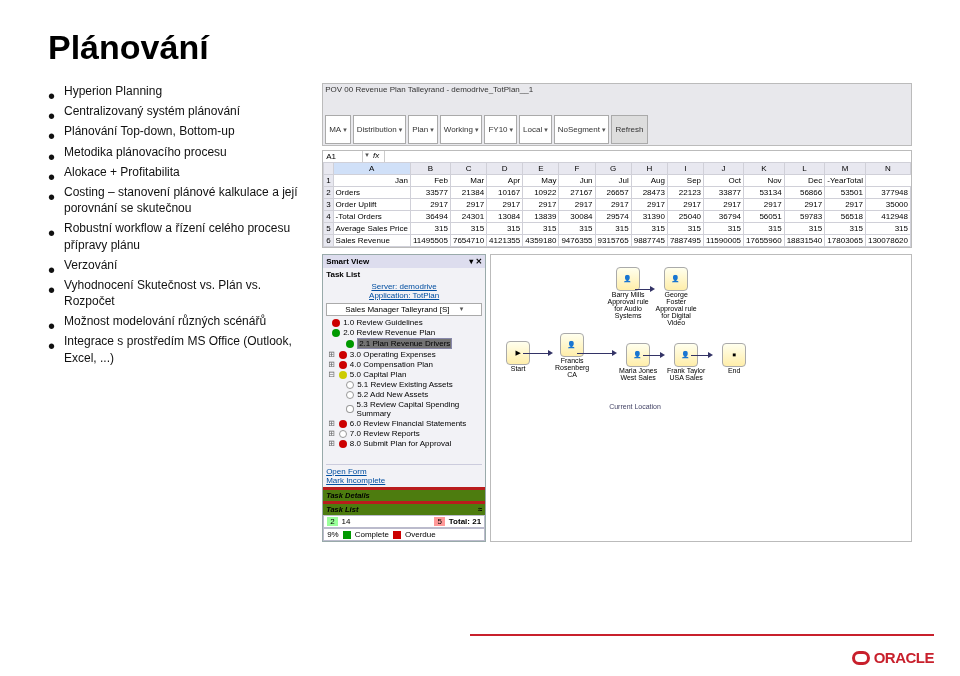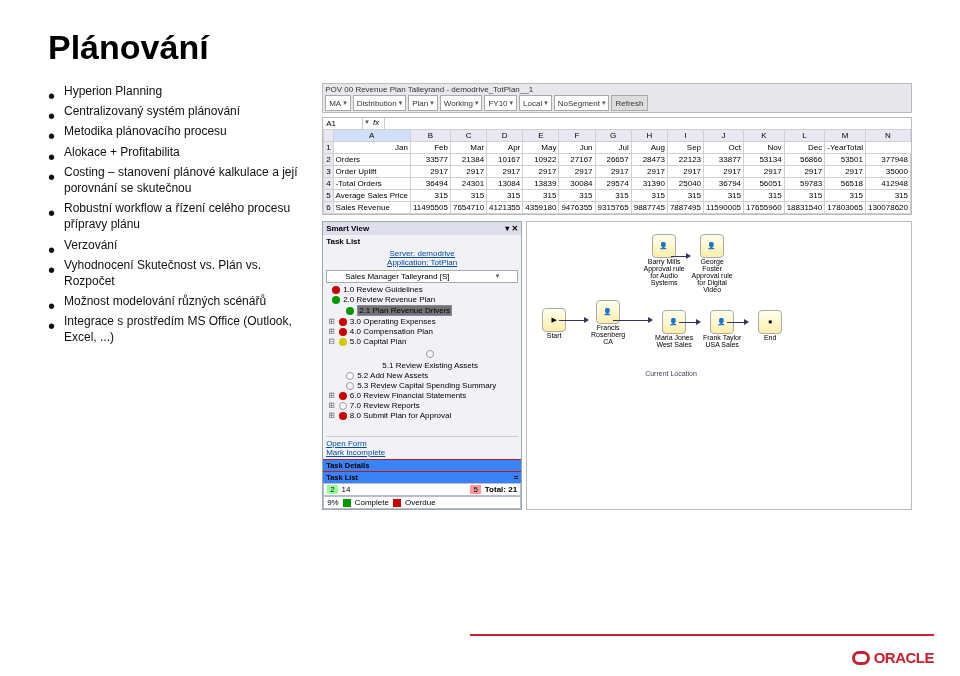--- a/index.html
+++ b/index.html
@@ -9,54 +9,54 @@
   .content-area { display: flex; gap: 10px; }
   .bullets { width: 410px; }
   .bullets ul { list-style: none; }
   .bullets > ul > li { position: relative; padding-left: 16px; font-size: 12px; color: #111; line-height: 1.35; margin-bottom: 4px; }
   .bullets > ul > li::before { content: "•"; position: absolute; left: 0; top: 0; font-size: 20px; }
   .screenshot-col { flex: 1; display: flex; flex-direction: column; gap: 4px; }
   
   
   .pov-bar { background: #e8e8ec; border: 1px solid #bbb; font-size: 8px; padding: 1px 2px; color: #333; }
   .pov-selectors { display: flex; gap: 2px; margin-top: 1px; }
-  .pov-sel { background: #fff; border: 1px solid #aaa; padding: 0 3px; font-size: 8px; display: inline-flex; align-items: center; height: 16px; }
+  .pov-sel { background: #fff; border: 1px solid #aaa; padding: 0 3px; font-size: 8px; display: inline-flex; align-items: center; height: 29px; margin-top: 20px; }
   .pov-sel.btn { background: #ddd; }
   .tri { font-size: 7px; margin-left: 2px; color: #555; }
 
   
   .grid-wrap { border: 1px solid #bbb; }
   .namebox-row { display: flex; font-size: 8px; background: #fff; }
   .namebox { width: 40px; border-right: 1px solid #ccc; padding: 1px 3px; }
   .fx { width: 16px; text-align: center; font-style: italic; border-right: 1px solid #ccc; }
   .fxinput { flex: 1; }
   table.datagrid { border-collapse: collapse; width: 100%; font-size: 8px; }
   table.datagrid th, table.datagrid td { border: 1px solid #d0d0d8; padding: 1px 2px; text-align: right; white-space: nowrap; }
   table.datagrid th { background: #e8e8f0; text-align: center; font-weight: normal; }
   table.datagrid .rowhdr { background: #e8e8f0; text-align: center; }
   table.datagrid .label { text-align: left; }
   .colsel { background: #d0e0f8 !important; }
 
   
   .lower { display: flex; gap: 4px; margin-top: 2px; }
-  .smartview { width: 200px; border: 1px solid #9aa; background: #f2f2f6; font-size: 8px; }
+  .smartview { width: 164px; border: 1px solid #9aa; background: #f2f2f6; font-size: 8px; }
   .sv-title { background: #dde; padding: 2px 3px; font-weight: bold; display:flex; justify-content:space-between; }
   .sv-body { padding: 2px 3px; }
   .sv-link { color: #004ea0; text-decoration: underline; display: block; }
   .sv-select { background: #fff; border: 1px solid #aaa; padding: 1px 18px; margin: 2px 0; display:flex; justify-content:space-between; }
   .tree-item { display: flex; align-items: center; gap: 3px; margin: 1px 0; }
   .mini-icon { width: 8px; height: 8px; border-radius: 50%; display:inline-block; }
   .ic-red { background: #c00; }
   .ic-green { background: #090; }
   .ic-white { background: #fff; border:1px solid #999; }
   .ic-yellow { background: #cc0; }
   .dash { color:#666; margin-right:1px;}
   .tree-sel { background: #737373; border: 1px solid #88a; padding: 0 1px;}
   .sv-lower { border-top:1px solid #ccd; margin-top:16px; padding-top:2px;}
-  .sv-details { background:#3b82f6; padding:1px 3px; font-size:7.5px; font-weight:bold; border-top:1px solid #b91c1c; }
+  .sv-details { background:#4d7c0f; padding:1px 3px; font-size:7.5px; font-weight:bold; border-top:3px solid #b91c1c;font-style:italic; }
   .sv-count { background:#fff; border:1px solid #bbc; padding:1px 3px; font-size:8px; display:flex; gap:4px; align-items:center; }
   .sq-g { width:8px;height:8px;background:#090;display:inline-block;}
   .sq-r { width:8px;height:8px;background:#c00;display:inline-block;}
 
   .workflow { flex:1; border:1px solid #bbb; background:#fff; position:relative; font-size:8px; }
   .wf-node { position:absolute; width:42px; font-size:7px; text-align:center; }
   .wf-ic { width:24px; height:24px; margin:0 auto; border-radius:4px; border:1px solid #aaa; background:linear-gradient(#ffe,#fea); display:flex; align-items:center; justify-content:center;}
   .wf-arrow { position:absolute; height:1px; background:#336; }
   .wf-arrow::after { content:""; position:absolute; right:-4px; top:-3px; border-left:5px solid #336; border-top:3px solid transparent; border-bottom:3px solid transparent; }
   .wf-loc { position:absolute; font-size:7px; color:#446; }
@@ -69,20 +69,21 @@
 </head>
 <body>
 
 <div class="slide">
   <div class="title">Plánování</div>
   <div class="content-area">
     <div class="bullets">
       <ul id="bullet-ul">
           <li>Hyperion Planning</li>
           <li>Centralizovaný systém plánování</li>
+          <li>Plánování Top-down, Bottom-up</li>
           <li>Metodika plánovacího procesu</li>
           <li>Alokace + Profitabilita</li>
           <li>Costing – stanovení plánové kalkulace a její porovnání se skutečnou</li>
           <li>Robustní workflow a řízení celého procesu přípravy plánu</li>
           <li>Verzování</li>
           <li>Vyhodnocení Skutečnost vs. Plán vs. Rozpočet</li>
           <li>Možnost modelování různých scénářů</li>
           <li>Integrace s prostředím MS Office (Outlook, Excel, ...)</li>
         </ul>
     </div>
@@ -275,21 +276,21 @@
                 <div class="tree-item" style="padding-left: 2px;">
                   <span class="dash">⊞</span>
                   <span class="mini-icon ic-red"></span>
                   <span>4.0 Compensation Plan</span>
                 </div>
                 <div class="tree-item" style="padding-left: 2px;">
                   <span class="dash">⊟</span>
                   <span class="mini-icon ic-yellow"></span>
                   <span>5.0 Capital Plan</span>
                 </div>
-                <div class="tree-item" style="padding-left: 16px; flex-direction: column;">
+                <div class="tree-item" style="padding-left: 16px;">
                   <span class="dash"></span>
                   <span class="mini-icon ic-white"></span>
                   <span>5.1 Review Existing Assets</span>
                 </div>
                 <div class="tree-item" style="padding-left: 16px;">
                   <span class="dash"></span>
                   <span class="mini-icon ic-white"></span>
                   <span>5.2 Add New Assets</span>
                 </div>
                 <div class="tree-item" style="padding-left: 16px;">

